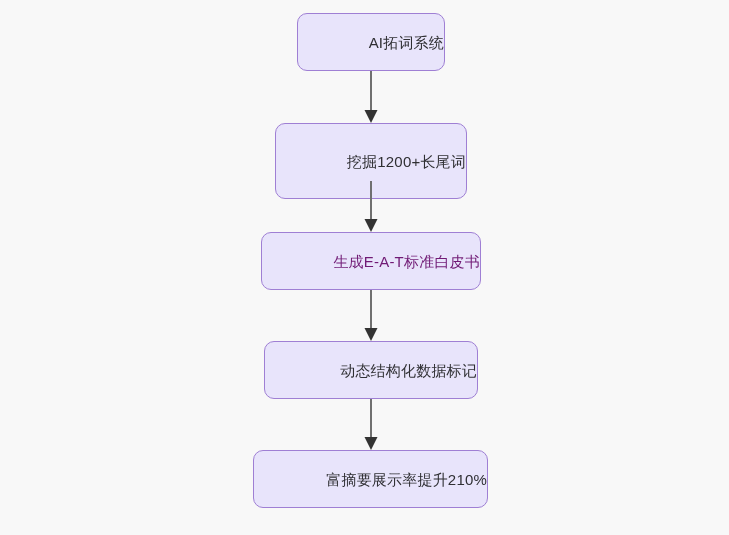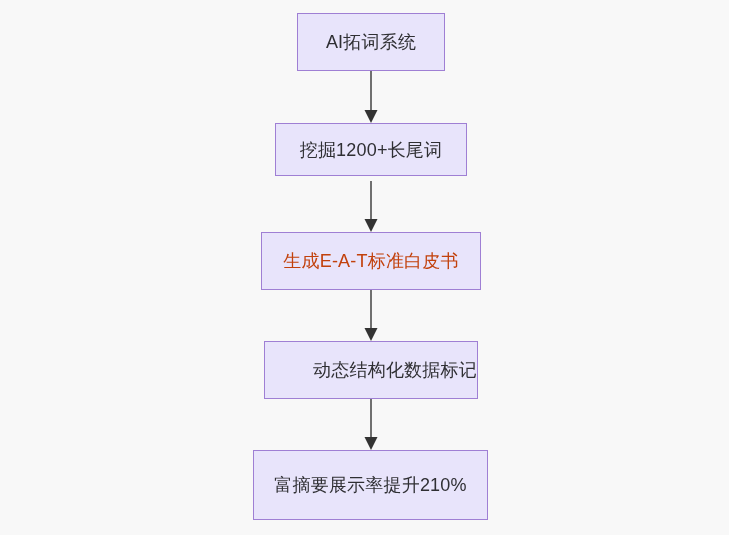--- a/index.html
+++ b/index.html
@@ -16,26 +16,26 @@
   #flowchart {
     position: relative;
     width: 729px;
     height: 535px;
   }
   .node {
     position: absolute;
     box-sizing: border-box;
     background: #e8e4fb;
     border: 1.6px solid #9f7fd4;
-    border-radius: 0;
+    border-radius: 10px;
     display: flex;
     align-items: center;
-    justify-content: center;
+    justify-content: flex-end;
     color: #2f2f33;
-    font-size: 18px;
+    font-size: 15px;
     letter-spacing: 0.2px;
     line-height: 1;
     white-space: nowrap;
   }
   .node-label {
     display: block;
   }
   .edge {
     position: absolute;
     width: 22px;
@@ -55,32 +55,32 @@
     <span class="node-label">AI拓词系统</span>
   </div>
 
   <div class="edge" id="edge-1" style="left: 360px; top: 71px; height: 52px;">
     <svg width="22" height="52" viewBox="0 0 22 52">
       <line x1="11" y1="0" x2="11" y2="42" stroke="#707070" stroke-width="2"></line>
       <polygon points="11,52 4.5,39 17.5,39" fill="#333333"></polygon>
     </svg>
   </div>
 
-  <div class="node" id="node-2" style="left: 275px; top: 123px; width: 192px; height: 53px; background: rgb(232, 228, 251); border-color: rgb(159, 127, 212); color: rgb(47, 47, 51);">
+  <div class="node" id="node-2" style="left: 275px; top: 123px; width: 192px; height: 76px; background: rgb(232, 228, 251); border-color: rgb(159, 127, 212); color: rgb(47, 47, 51);">
     <span class="node-label">挖掘1200+长尾词</span>
   </div>
 
   <div class="edge" id="edge-2" style="left: 360px; top: 181px; height: 51px;">
     <svg width="22" height="51" viewBox="0 0 22 51">
       <line x1="11" y1="0" x2="11" y2="41" stroke="#707070" stroke-width="2"></line>
       <polygon points="11,51 4.5,38 17.5,38" fill="#333333"></polygon>
     </svg>
   </div>
 
-  <div class="node" id="node-3" style="left: 261px; top: 232px; width: 220px; height: 58px; background: rgb(232, 228, 251); border-color: rgb(159, 127, 212); color: #c2410c;">
+  <div class="node" id="node-3" style="left: 261px; top: 232px; width: 220px; height: 58px; background: rgb(232, 228, 251); border-color: rgb(159, 127, 212); color: #701a75;">
     <span class="node-label">生成E-A-T标准白皮书</span>
   </div>
 
   <div class="edge" id="edge-3" style="left: 360px; top: 290px; height: 51px;">
     <svg width="22" height="51" viewBox="0 0 22 51">
       <line x1="11" y1="0" x2="11" y2="41" stroke="#707070" stroke-width="2"></line>
       <polygon points="11,51 4.5,38 17.5,38" fill="#333333"></polygon>
     </svg>
   </div>
 
@@ -88,17 +88,17 @@
     <span class="node-label">动态结构化数据标记</span>
   </div>
 
   <div class="edge" id="edge-4" style="left: 360px; top: 399px; height: 51px;">
     <svg width="22" height="51" viewBox="0 0 22 51">
       <line x1="11" y1="0" x2="11" y2="41" stroke="#707070" stroke-width="2"></line>
       <polygon points="11,51 4.5,38 17.5,38" fill="#333333"></polygon>
     </svg>
   </div>
 
-  <div class="node" id="node-5" style="left: 253px; top: 450px; width: 235px; height: 70px; background: rgb(232, 228, 251); border-color: rgb(159, 127, 212); color: rgb(47, 47, 51);">
+  <div class="node" id="node-5" style="left: 253px; top: 450px; width: 235px; height: 58px; background: rgb(232, 228, 251); border-color: rgb(159, 127, 212); color: rgb(47, 47, 51);">
     <span class="node-label">富摘要展示率提升210%</span>
   </div>
 
 </div>
 
 </body></html>

